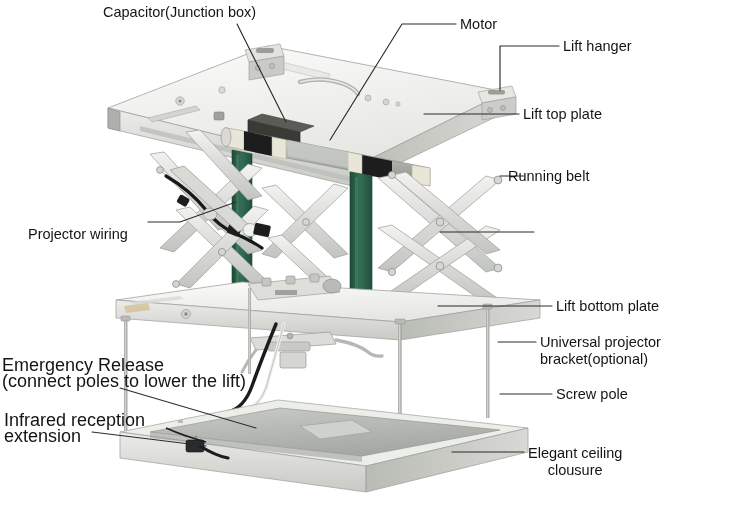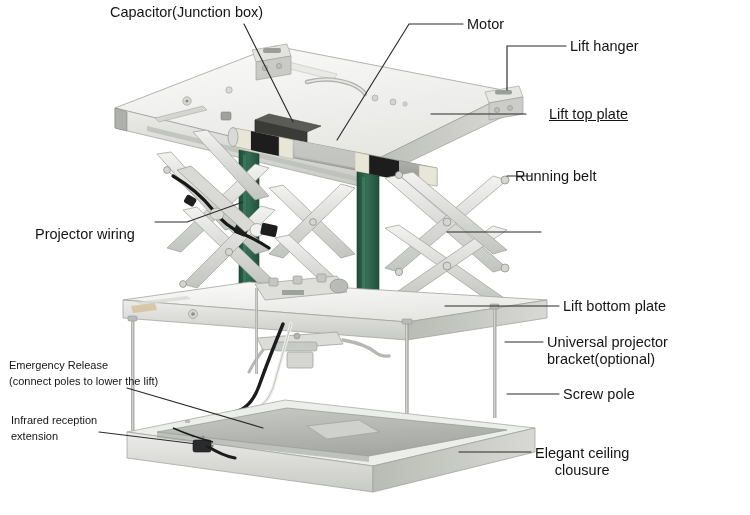--- a/index.html
+++ b/index.html
@@ -1,32 +1,32 @@
 <!DOCTYPE html>
 <html><head>
 <meta charset="utf-8">
 <style>
   html,body{margin:0;padding:0;background:#ffffff;}
   body{
     width:750px;height:515px;overflow:hidden;position:relative;
     font-family:"Liberation Sans","DejaVu Sans",sans-serif;
     color:#1a1a1a;
   }
-  #stage{position:absolute;left:0;top:0;width:648px;height:515px;margin-left:7px;}
+  #stage{position:absolute;left:0;top:0;width:648px;height:515px;}
   #art{position:absolute;left:0;top:0;width:750px;height:515px;}
   .lbl{
     position:absolute;
     font-family:"Liberation Sans","DejaVu Sans",sans-serif;
     font-size:14.5px;
     line-height:17px;
     color:#141414;
     white-space:pre;
     letter-spacing:0px;
   }
-  .lbl.sm{font-size:11px;line-height:16px;}
+  .lbl.sm{font-size:18px;line-height:16px;}
 </style>
 </head>
 <body>
 
 <div id="stage">
 
   <svg id="art" viewBox="0 0 750 515" xmlns="http://www.w3.org/2000/svg">
     <defs>
       <linearGradient id="topFace" x1="0" y1="0" x2="0.35" y2="1">
         <stop offset="0" stop-color="#fbfbfa"></stop>
@@ -285,21 +285,21 @@
 
       <path d="M120,388 L256,428"></path>
 
       <path d="M92,432 L206,446"></path>
     </g>
   </svg>
 
   <div class="lbl" style="left:103px; top:4px;">Capacitor(Junction box)</div>
   <div class="lbl" style="left:460px; top:16px;">Motor</div>
   <div class="lbl" style="left:563px; top:38px;">Lift hanger</div>
-  <div class="lbl" style="left:542px; top:106px;text-decoration:underline;">Lift top plate</div>
+  <div class="lbl" style="left:523px; top:106px;">Lift top plate</div>
   <div class="lbl" style="left:508px; top:168px;">Running belt</div>
   <div class="lbl" style="left:556px; top:298px;">Lift bottom plate</div>
   <div class="lbl" style="left:540px; top:334px;">Universal projector
 bracket(optional)</div>
   <div class="lbl" style="left:556px; top:386px;text-align:center;">Screw pole</div>
   <div class="lbl" style="left:528px; top:445px;text-align:center;">Elegant ceiling
 clousure</div>
   <div class="lbl" style="left:28px;  top:226px;">Projector wiring</div>
   <div class="lbl sm" style="left:2px; top:357px;">Emergency Release
 (connect poles to lower the lift)</div>

